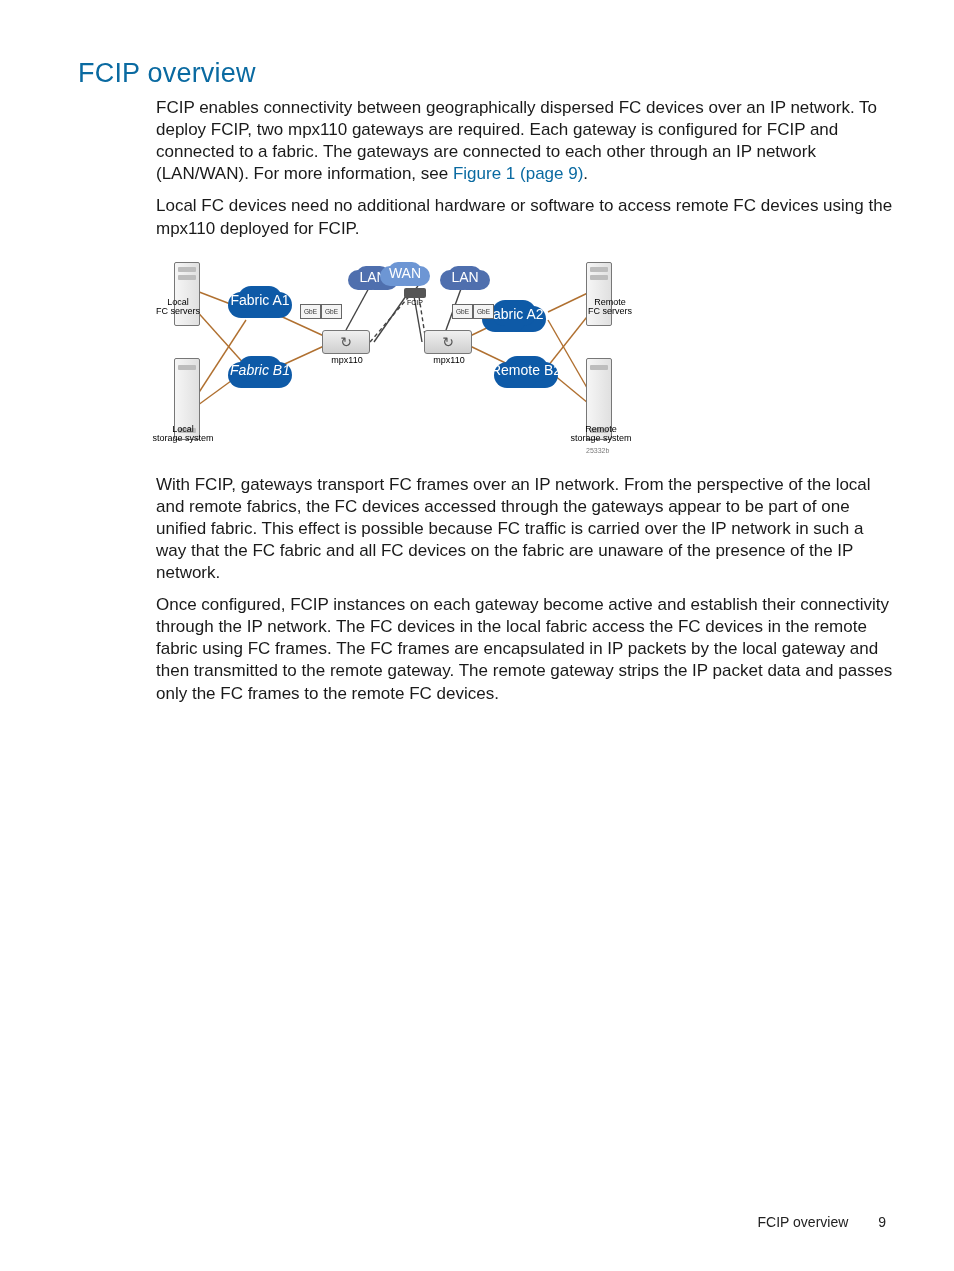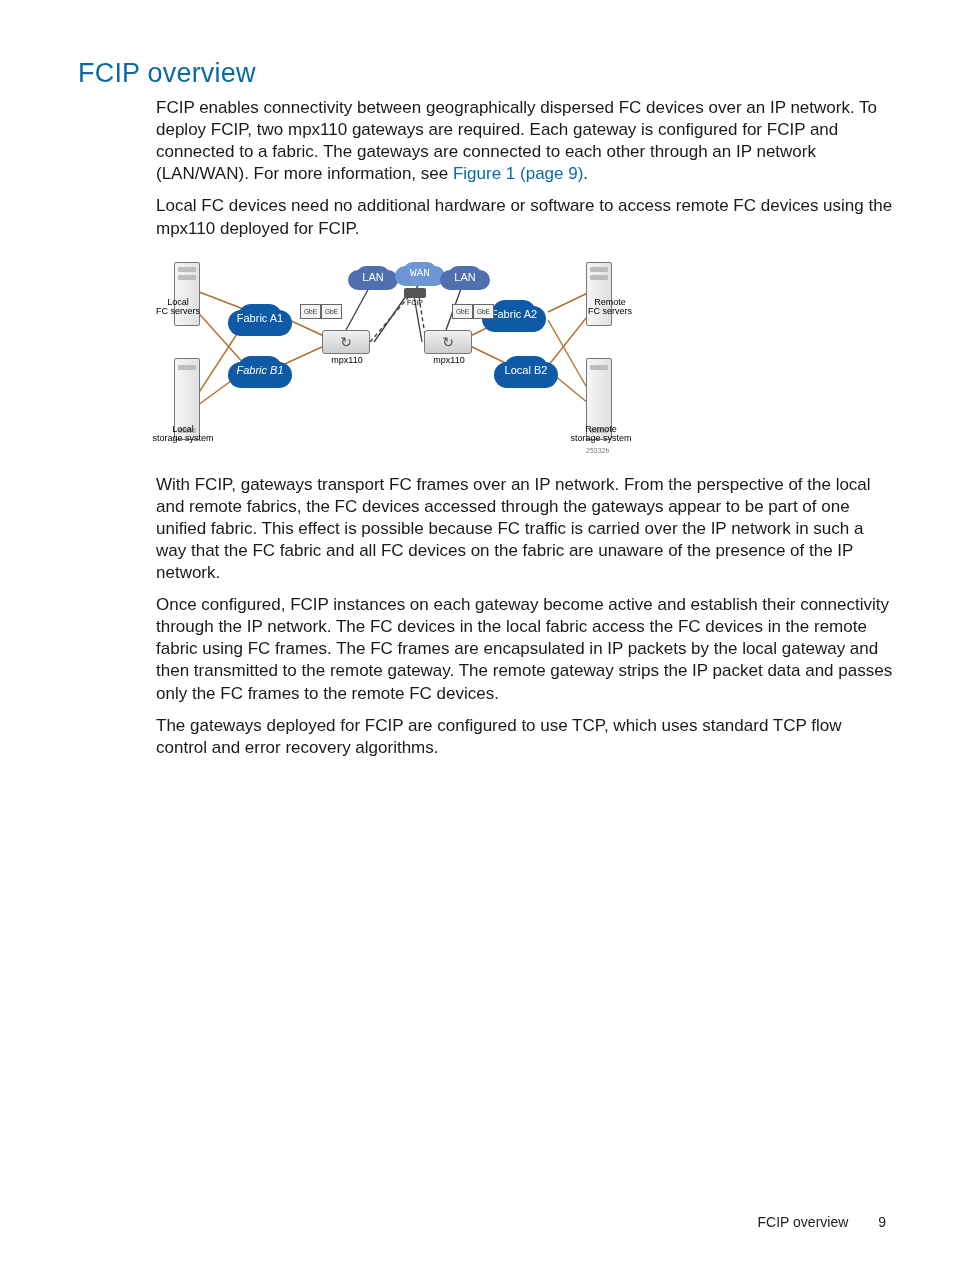--- a/index.html
+++ b/index.html
@@ -90,21 +90,21 @@
   .tower.srv::before{top:4px;} .tower.srv::after{top:12px;}
   .tower.sto { height:80px; }
   .tower.sto::before{top:6px;} .tower.sto::after{bottom:6px;}
   .cloud {
     position:absolute; width:44px; height:26px;
     background:#0e5aa7; border-radius:14px;
     box-shadow: -10px 6px 0 0 #0e5aa7, 10px 6px 0 0 #0e5aa7;
   }
   .cloud span{
     position:absolute; left:50%; top:56%; transform:translate(-50%,-50%);
-    color:#fff; font-size:11px; white-space:nowrap;text-align:center;
+    color:#fff; font-size:14px; white-space:nowrap;text-align:center;
   }
   .cloud.lan { width:34px; height:20px; background:#4f6fae; box-shadow:-8px 4px 0 0 #4f6fae, 8px 4px 0 0 #4f6fae;}
   .cloud.wan { width:34px; height:20px; background:#6d96d4; box-shadow:-8px 4px 0 0 #6d96d4, 8px 4px 0 0 #6d96d4;}
   .gw {
     position:absolute; width:46px; height:22px;
     background: linear-gradient(180deg,#f0f0f0,#cfcfcf);
     border:1px solid #777; border-radius:3px;
   }
   .gw::after{
     content:"↻"; position:absolute; left:50%; top:50%;
@@ -172,37 +172,37 @@
         <path class="line" d="M392 70 L438 150"></path>
         <path class="line" d="M392 120 L438 158"></path>
 
       </svg>
 
       <div class="tower srv" style="left:18px; top:12px;"></div>
       <div class="tower sto" style="left:18px; top:108px;"></div>
       <div class="tower srv" style="left:430px; top:12px;"></div>
       <div class="tower sto" style="left:430px; top:108px;"></div>
 
-      <div class="cloud" style="left:82px; top:54px;">
+      <div class="cloud" style="left:82px; top:36px;">
           <span>Fabric A1</span>
         </div>
       <div class="cloud" style="left:82px; top:106px;font-style:italic;">
           <span>Fabric B1</span>
         </div>
       <div class="cloud" style="left:336px; top:50px;">
           <span>Fabric A2</span>
         </div>
       <div class="cloud" style="left:348px; top:106px;">
-          <span>Local B2</span>
+          <span>Remote B2</span>
         </div>
 
       <div class="cloud lan" style="left:200px; top:16px;">
           <span>LAN</span>
         </div>
-      <div class="cloud wan" style="left:247px; top:12px;font-family:Liberation Mono, monospace;">
+      <div class="cloud wan" style="left:232px; top:12px;">
           <span>WAN</span>
         </div>
       <div class="cloud lan" style="left:292px; top:16px;">
           <span>LAN</span>
         </div>
 
       <div class="fcip-hub" style="left:248px; top:38px;"></div>
       <div class="lbl" style="left:251px; top:49px; font-size:7px;">FCIP</div>
 
       <div class="gw" style="left:166px; top:80px;"></div>
@@ -224,21 +224,20 @@
       <div class="lbl" style="left:168px; top:106px; width:46px;">mpx110</div>
       <div class="lbl" style="left:270px; top:106px; width:46px;">mpx110</div>
       <div class="lbl" style="left:430px; top:197px; font-size:7px; color:#7a7a7a;">25332b</div>
     </div>
   </div>
 
 
   <div class="body-block">
     <p>With FCIP, gateways transport FC frames over an IP network. From the perspective of the local and remote fabrics, the FC devices accessed through the gateways appear to be part of one unified fabric. This effect is possible because FC traffic is carried over the IP network in such a way that the FC fabric and all FC devices on the fabric are unaware of the presence of the IP network.</p>
     <p>Once configured, FCIP instances on each gateway become active and establish their connectivity through the IP network. The FC devices in the local fabric access the FC devices in the remote fabric using FC frames. The FC frames are encapsulated in IP packets by the local gateway and then transmitted to the remote gateway. The remote gateway strips the IP packet data and passes only the FC frames to the remote FC devices.</p>
-    <p>The gateways deployed for FCIP are configured to use TCP, which uses standard TCP flow control and error recovery algorithms.</p>
   </div>
 
 </div>
 
 <div class="footer">
   <span class="sect">FCIP overview</span>
   <span>9</span>
 </div>
 
 </body></html>

